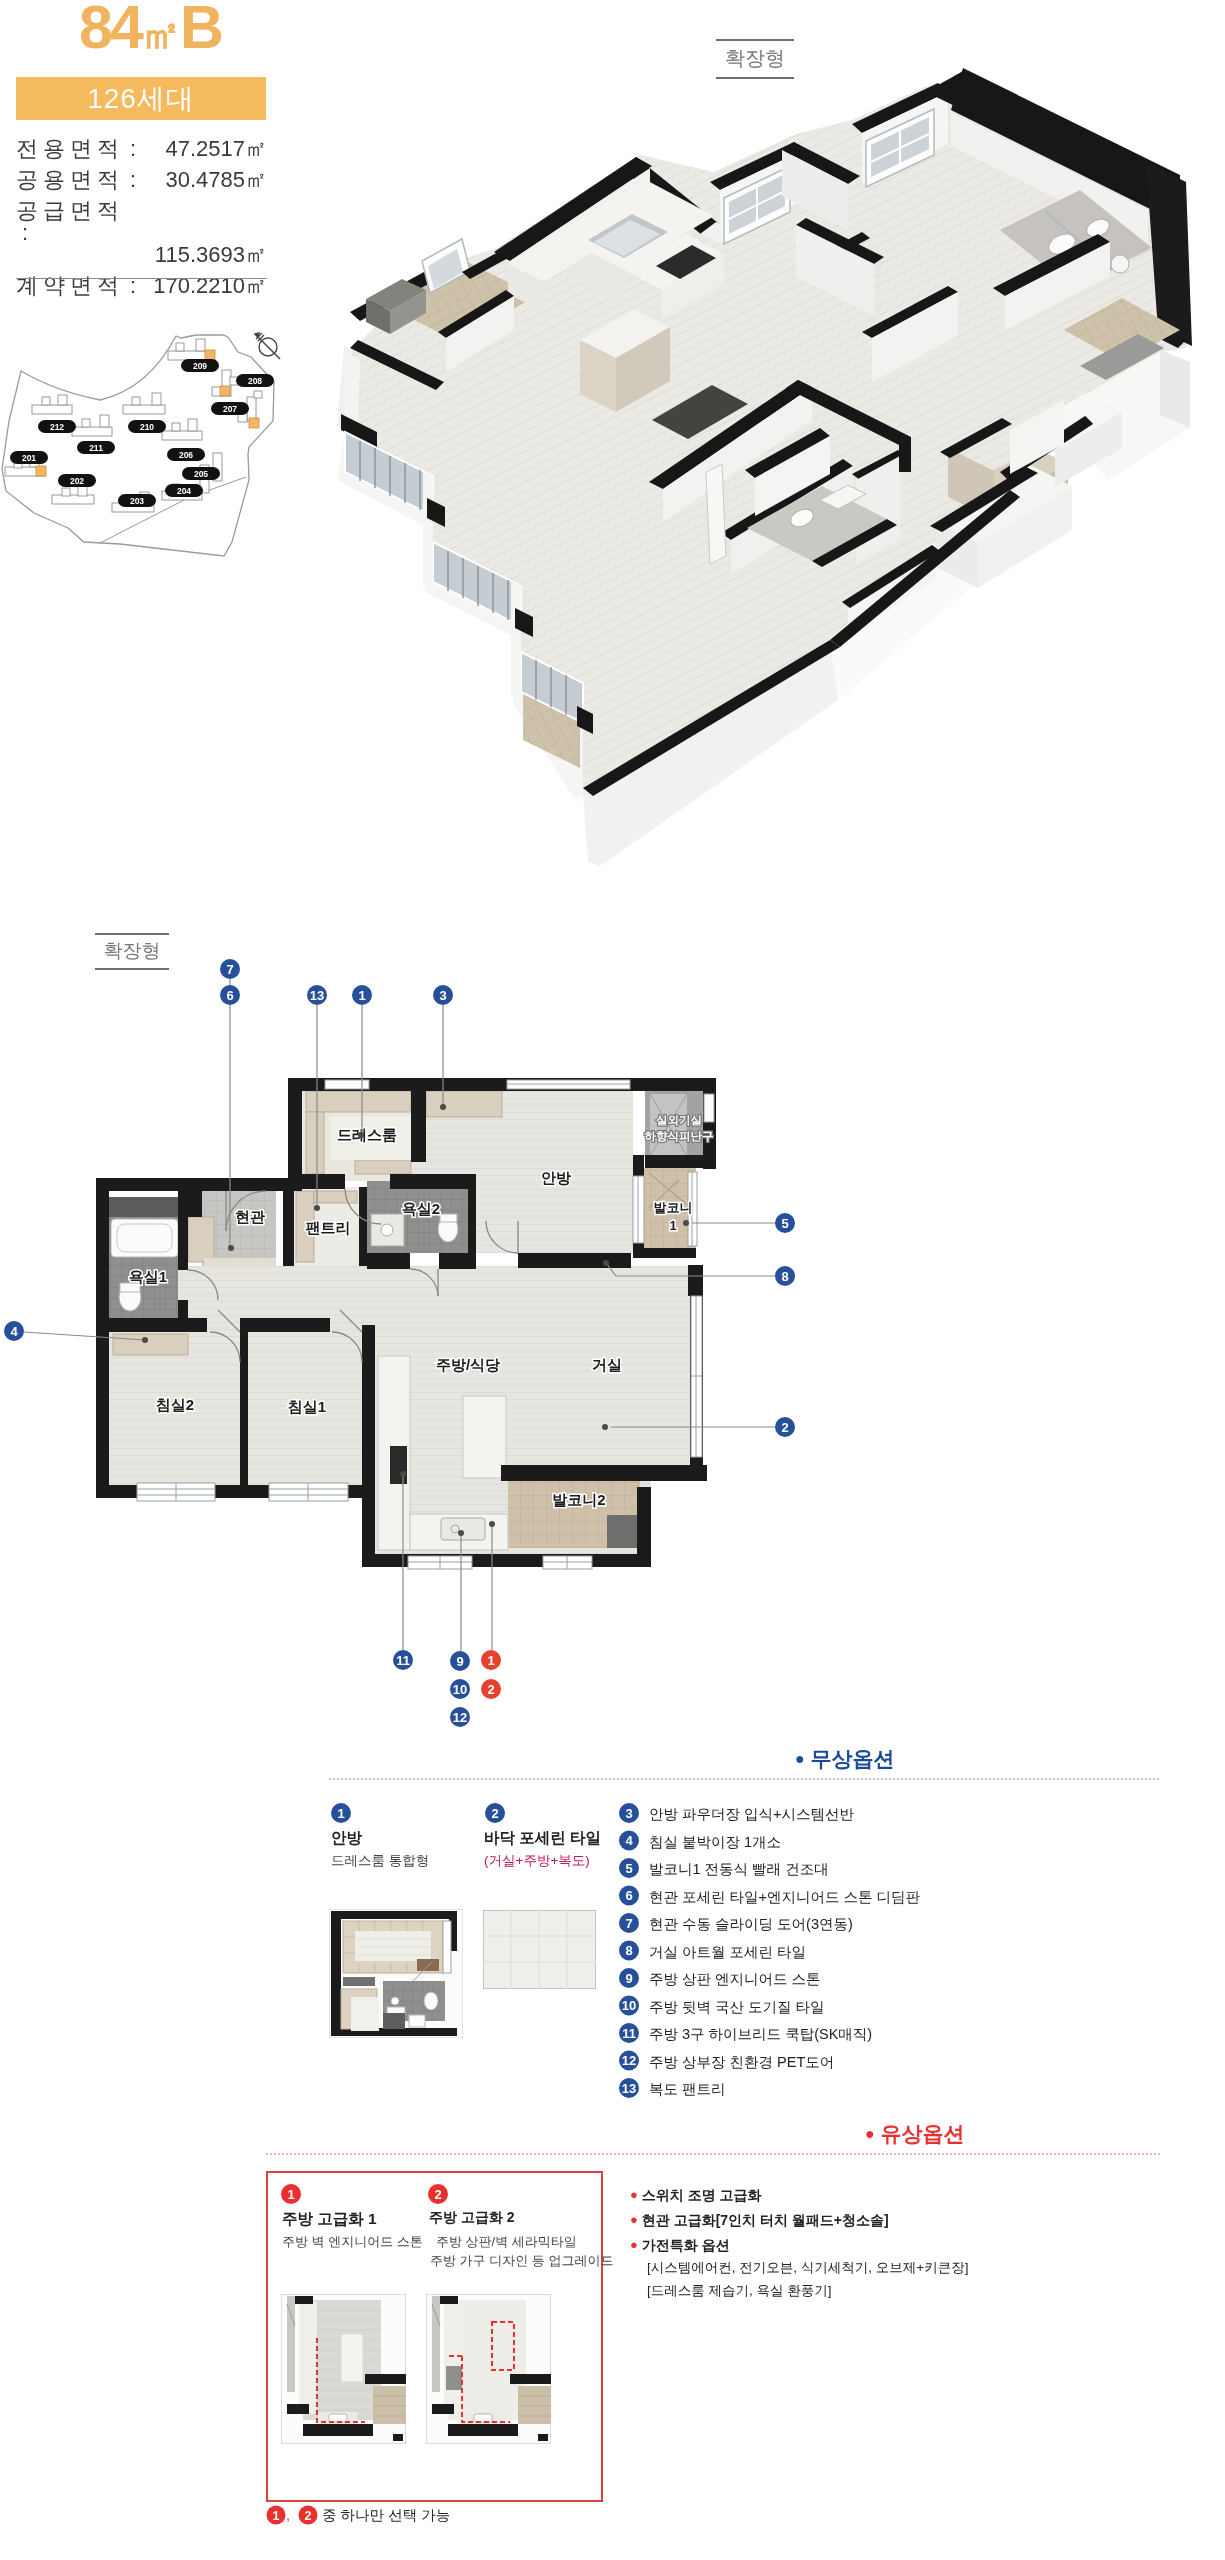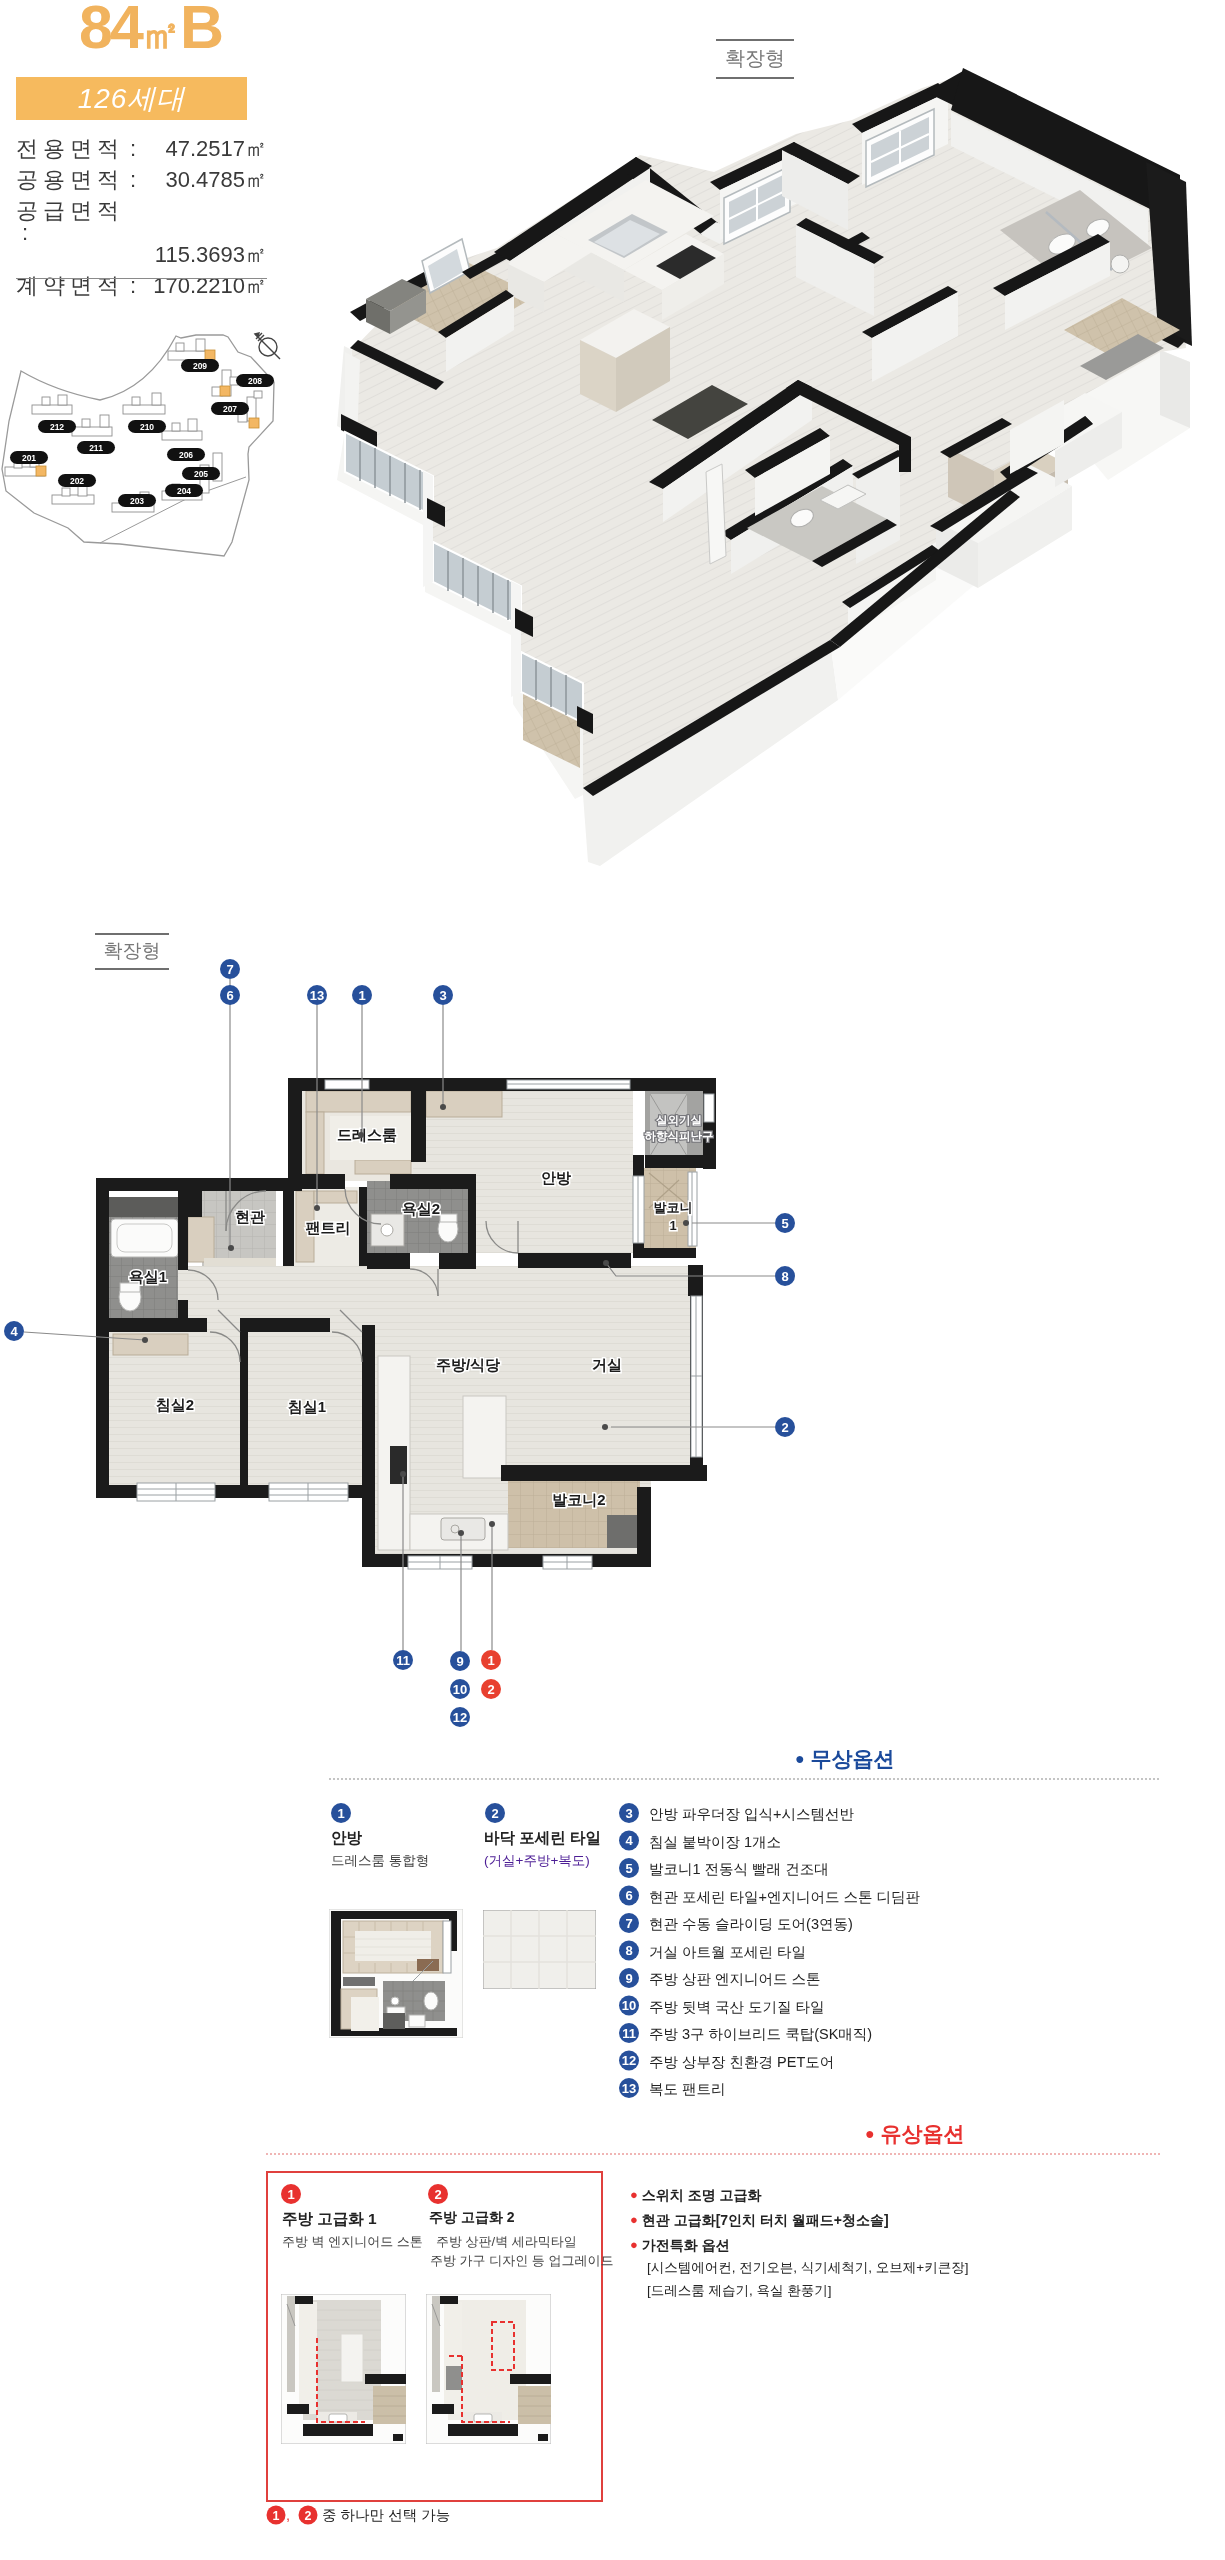--- a/index.html
+++ b/index.html
@@ -5,21 +5,21 @@
 html,body{margin:0;padding:0;background:#fff;width:1225px;height:2560px;font-family:"Liberation Sans",sans-serif;}
 #page{position:absolute;top:0;left:0;width:1225px;height:2560px;overflow:hidden;background:#fff;}
 .abs{position:absolute;}
 </style>
 </head>
 <body>
 <div id="page">
 
 <div class="abs" style="left:55px;top:-8px;width:190px;text-align:center;color:#f1b35e;font-size:61px;font-weight:bold;letter-spacing:-3px;">84<span style="font-size:40px;letter-spacing:-1px;">㎡</span>B</div>
 
-<div class="abs" style="left:16px;top:77px;width:231px;height:43px;background:#f6ba5e;color:#fff;font-size:28px;text-align:center;line-height:44px;letter-spacing:1px;font-style:italic;">126세대</div>
+<div class="abs" style="left:16px;top:77px;width:250px;height:43px;background:#f6ba5e;color:#fff;font-size:28px;text-align:center;line-height:44px;letter-spacing:1px;">126세대</div>
 
 <div class="abs" style="left:16px;top:138px;width:251px;font-size:22px;color:#3a3a3a;line-height:1;">
 <div style="display:flex;margin-bottom:9px;white-space:nowrap;">
         <span style="letter-spacing:5px;">전용면적</span>
         <span>&nbsp;:</span>
         <span style="flex:1;text-align:right;">47.2517㎡</span>
       </div>
 <div style="display:flex;margin-bottom:9px;white-space:nowrap;">
         <span style="letter-spacing:5px;">공용면적</span>
         <span>&nbsp;:</span>
@@ -639,21 +639,21 @@
 <rect x="54" y="104" width="22" height="16" fill="#5e5e5c"></rect>
 <rect x="80" y="106" width="16" height="12" fill="#fbfbfa" stroke="#b5b5b3"></rect>
 <line x1="84" y1="72" x2="104" y2="52" stroke="#9aa0a3"></line>
 </svg>
 
 <svg class="abs" style="left:485px;top:1803px;" width="22" height="22">
       <circle cx="10" cy="10" r="10" fill="#27509b"></circle>
       <text x="10" y="14.5" font-size="13" font-weight="bold" fill="#fff" text-anchor="middle" font-family="Liberation Sans, sans-serif">2</text>
     </svg>
 <div class="abs" style="left:484px;top:1828px;font-size:15.5px;font-weight:bold;color:#222;">바닥 포세린 타일</div>
-<div class="abs" style="left:484px;top:1852px;font-size:13.5px;color:#4c1d95;">(거실+주방+복도)</div>
+<div class="abs" style="left:484px;top:1852px;font-size:13.5px;color:#be185d;">(거실+주방+복도)</div>
 
 <svg class="abs" style="left:483px;top:1910px;" width="113" height="79" viewBox="0 0 113 79">
 <rect x="0" y="0" width="113" height="79" fill="#f0efeb" stroke="#999"></rect>
 <path d="M28,0V79M56,0V79M84,0V79M0,26H113M0,52H113" stroke="#e3e2dd" stroke-width="1.5" fill="none"></path>
 </svg>
 
 <div class="abs" style="left:618px;top:1802px;">
 <svg width="560" height="310" viewBox="0 0 560 310" font-family="Liberation Sans, sans-serif">
 <g font-size="13" font-weight="bold" fill="#fff" text-anchor="middle">
 <circle cx="11" cy="11" r="10" fill="#27509b"></circle>

